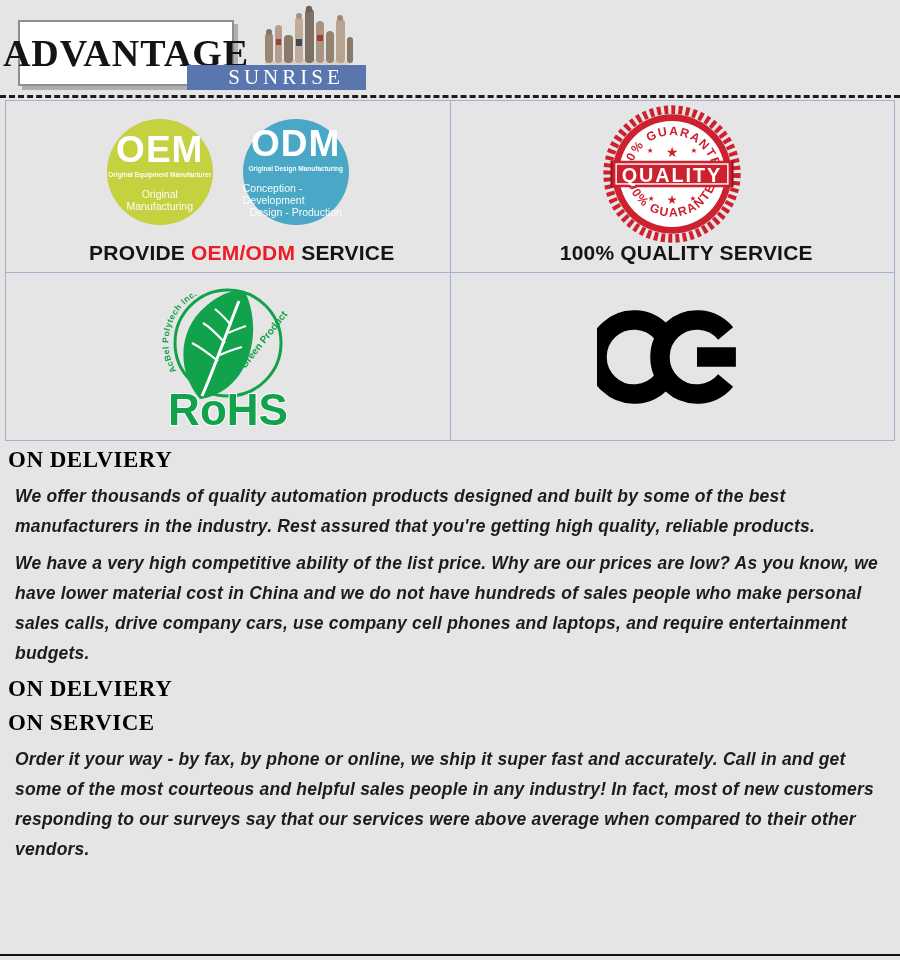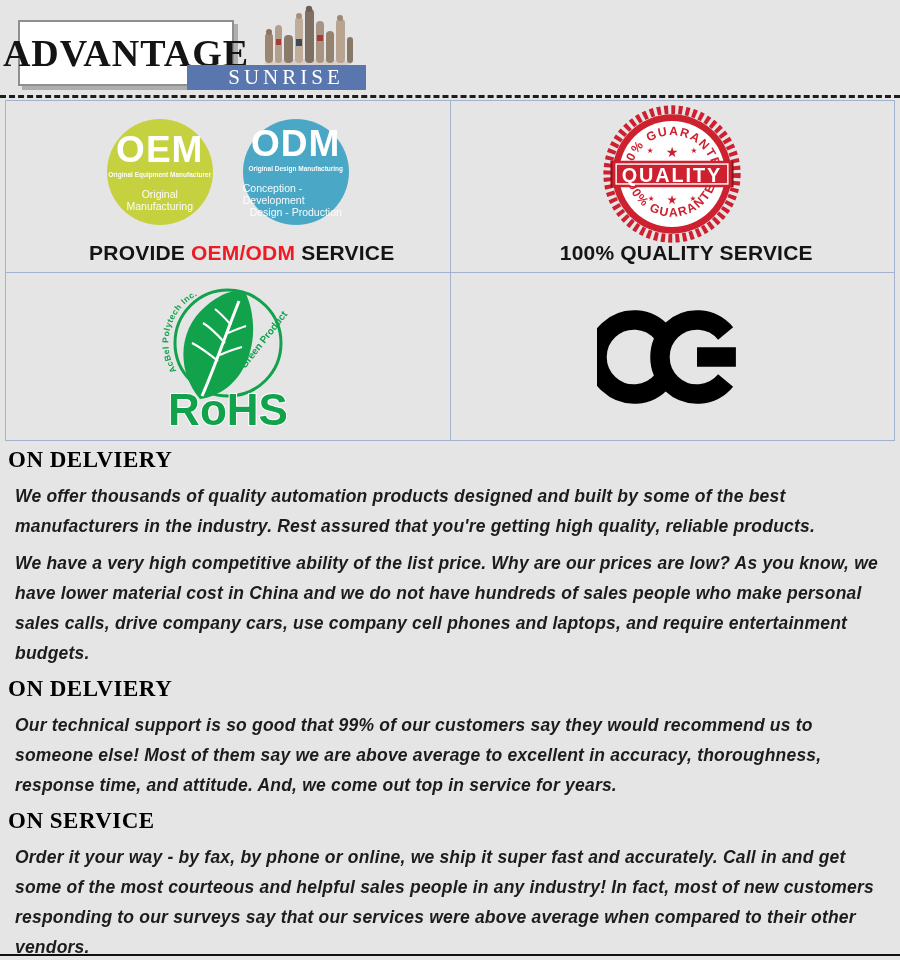--- a/index.html
+++ b/index.html
@@ -172,21 +172,20 @@
   <div class="sections">
     <section class="sec">
       <h2>ON DELVIERY</h2>
       <p>We offer thousands of quality automation products designed and built by some of the best manufacturers in the industry. Rest assured that you're getting high quality, reliable products.</p>
     </section>
     <section class="sec">
       <p>We have a very high competitive ability of the list price. Why are our prices are low? As you know, we have lower material cost in China and we do not have hundreds of sales people who make personal sales calls, drive company cars, use company cell phones and laptops, and require entertainment budgets.</p>
     </section>
     <section class="sec">
       <h2>ON DELVIERY</h2>
-      <p>Our technical support is so good that 99% of our customers say they would recommend us to someone else! Most of them say we are above average to excellent in accuracy, thoroughness, response time, and attitude. And, we come out top in service for years.</p>
     </section>
     <section class="sec">
       <h2>ON SERVICE</h2>
       <p>Order it your way - by fax, by phone or online, we ship it super fast and accurately. Call in and get some of the most courteous and helpful sales people in any industry! In fact, most of new customers responding to our surveys say that our services were above average when compared to their other vendors.</p>
     </section>
   </div>
 
   <div class="bottom-line"></div>
 </div>
 

